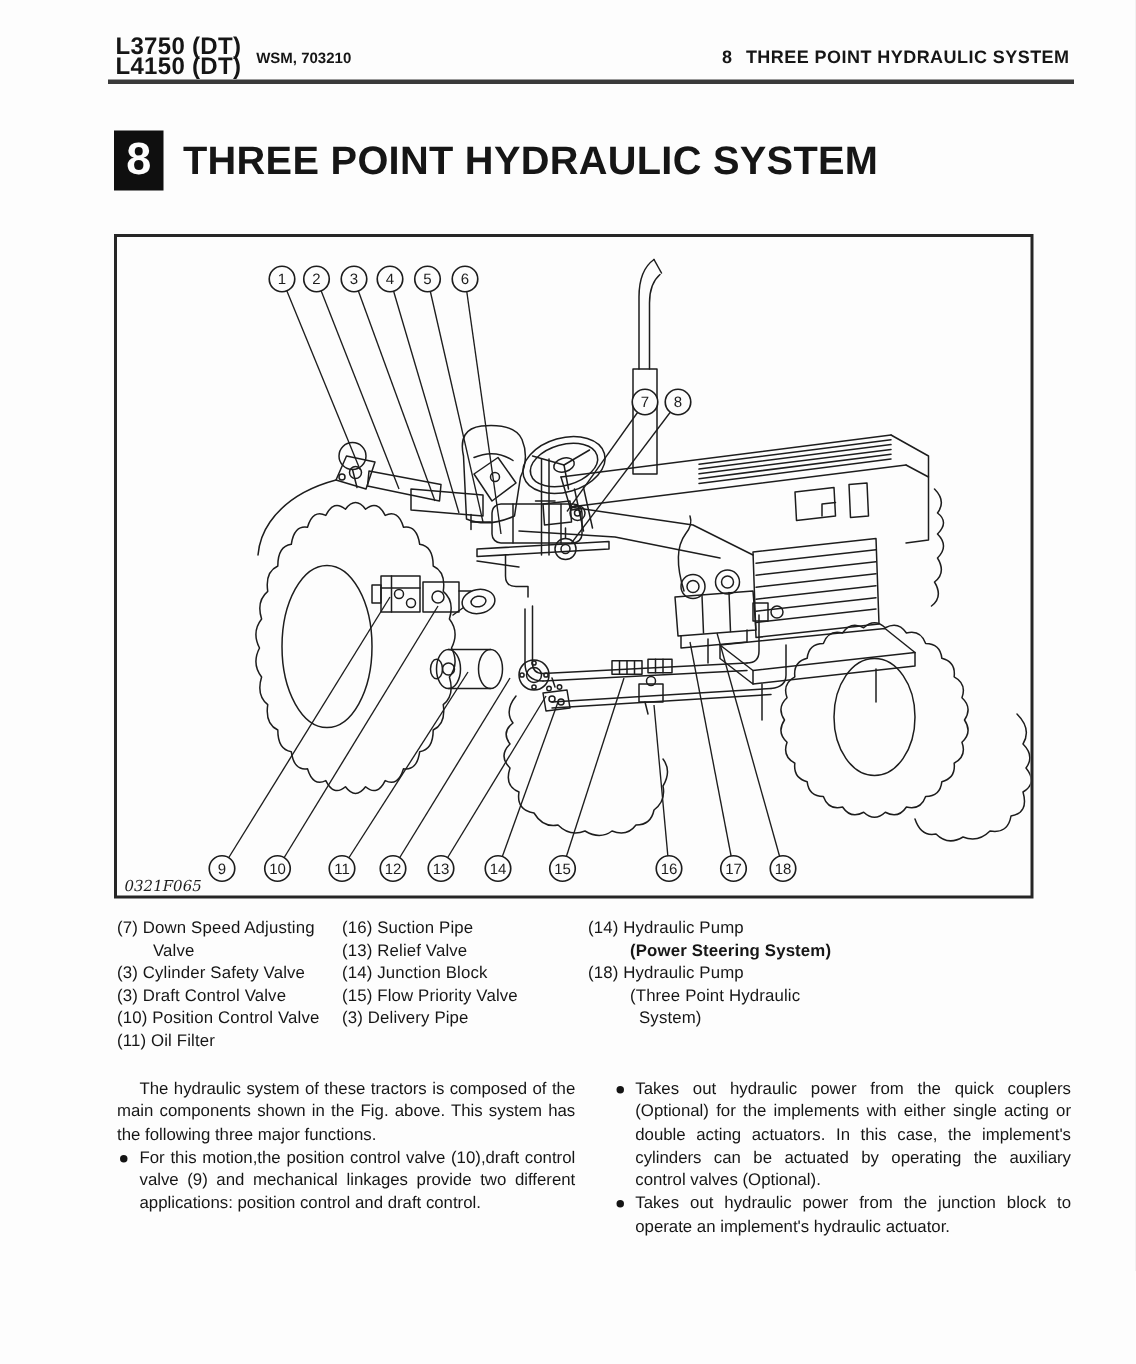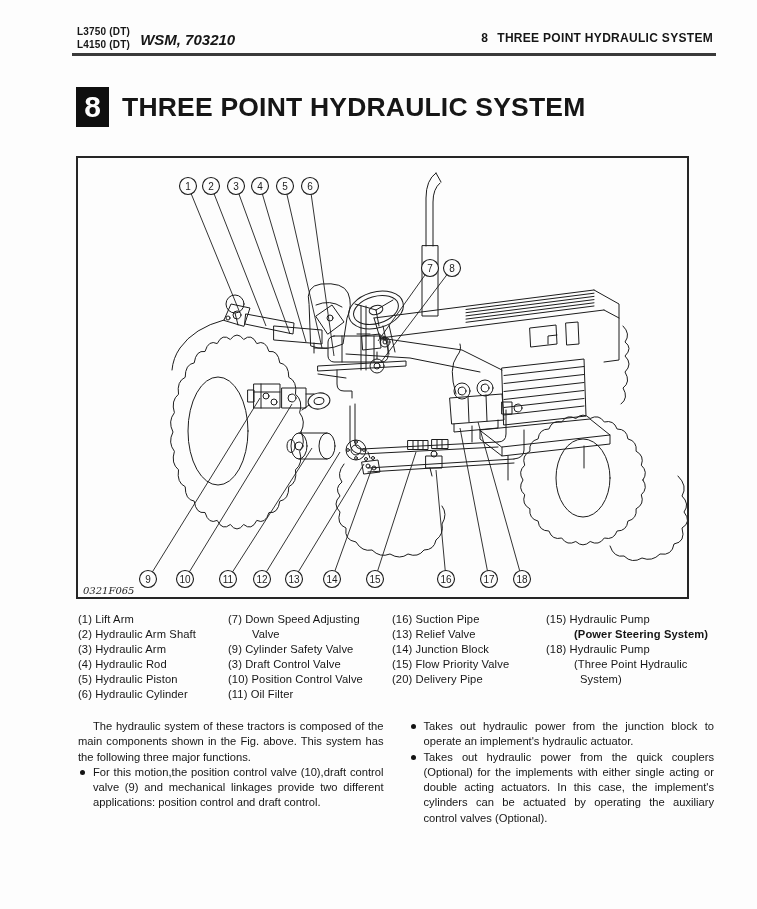--- a/index.html
+++ b/index.html
@@ -1,21 +1,21 @@
 <!DOCTYPE html>
 <html><head>
 <meta charset="utf-8">
 <style>
   html,body{margin:0;padding:0;background:#e8e8e8;}
   .page{position:relative;width:757px;height:909px;background:#fdfdfd;overflow:hidden;
         font-family:"Liberation Sans",sans-serif;color:#161616;}
   
   .hdr-left{position:absolute;left:77px;top:25px;display:flex;align-items:center;gap:10px;}
-  .models{font-size:10px;font-weight:700;line-height:13px;letter-spacing:.2px;}
-  .wsm{font-size:15px;font-weight:700;padding-top:2px;font-style:italic;}
+  .models{font-size:16px;font-weight:700;line-height:13px;letter-spacing:.2px;}
+  .wsm{font-size:10px;font-weight:700;padding-top:2px;}
   .hdr-right{position:absolute;top:31px;right:44px;display:flex;gap:9px;
              font-size:12px;font-weight:700;letter-spacing:.3px;}
   .hdr-rule{position:absolute;left:72px;right:41px;top:53px;height:2.5px;background:#3a3a3a;}
   
   .sec-title{position:absolute;left:76px;top:87px;display:flex;align-items:center;gap:13px;}
   .sec-num{width:33px;height:40px;background:#0f0f0f;color:#fdfdfd;font-size:30px;font-weight:700;
            display:flex;align-items:center;justify-content:center;}
   .sec-text{font-size:26.5px;font-weight:700;letter-spacing:.2px;white-space:nowrap;}
   
   .figure{position:absolute;left:76px;top:156px;width:613px;height:443px;border:2px solid #262626;
@@ -293,66 +293,58 @@
             <circle cx="444" cy="421" r="8.5" fill="#fdfdfd" stroke="#1d1d1d" stroke-width="1.1"></circle>
             <text x="444" y="424.5" text-anchor="middle" font-size="10" fill="#1d1d1d" font-family="&quot;Liberation Sans&quot;, sans-serif">18</text>
           </g>
         </g>
       <text x="5" y="436" font-size="10" font-style="italic" font-family="DejaVu Serif, serif" fill="#1d1d1d">0321F065</text>
     </svg>
   </div>
 
   <div class="legend">
     <div class="lg-col">
-        <div class="lg-line">(1) Lift Arm</div>
-        <div class="lg-line">(2) Hydraulic Arm Shaft</div>
-        <div class="lg-line">(3) Hydraulic Arm</div>
-        <div class="lg-line">(4) Hydraulic Rod</div>
-        <div class="lg-line">(5) Hydraulic Piston</div>
-        <div class="lg-line">(6) Hydraulic Cylinder</div>
-      </div>
-    <div class="lg-col">
         <div class="lg-line">(7) Down Speed Adjusting</div>
         <div class="lg-line" style="padding-left: 24px;">Valve</div>
-        <div class="lg-line">(9) Cylinder Safety Valve</div>
+        <div class="lg-line">(3) Cylinder Safety Valve</div>
         <div class="lg-line">(3) Draft Control Valve</div>
         <div class="lg-line">(10) Position Control Valve</div>
         <div class="lg-line">(11) Oil Filter</div>
       </div>
     <div class="lg-col">
         <div class="lg-line">(16) Suction Pipe</div>
         <div class="lg-line">(13) Relief Valve</div>
         <div class="lg-line">(14) Junction Block</div>
         <div class="lg-line">(15) Flow Priority Valve</div>
-        <div class="lg-line">(20) Delivery Pipe</div>
+        <div class="lg-line">(3) Delivery Pipe</div>
       </div>
     <div class="lg-col">
-        <div class="lg-line">(15) Hydraulic Pump</div>
+        <div class="lg-line">(14) Hydraulic Pump</div>
         <div class="lg-line" style="padding-left: 28px; font-weight: bold;">(Power Steering System)</div>
         <div class="lg-line">(18) Hydraulic Pump</div>
         <div class="lg-line" style="padding-left: 28px;">(Three Point Hydraulic</div>
         <div class="lg-line" style="padding-left: 34px;">System)</div>
       </div>
   </div>
 
   <div class="body-cols">
     <div>
       <p class="intro">The hydraulic system of these tractors is composed of the main components shown in the Fig. above. This system has the following three major functions.</p>
       <div class="bullet">
         <span class="dot"></span>
         <div class="b-body">
           <p>For this motion,the position control valve (10),draft control valve (9) and mechanical linkages provide two different applications: position control and draft control.</p>
         </div>
       </div>
     </div>
     <div id="right-col">
         <div class="bullet">
           <span class="dot"></span>
-          <div class="b-body">Takes out hydraulic power from the junction block to operate an implement's hydraulic actuator.</div>
+          <div class="b-body">Takes out hydraulic power from the quick couplers (Optional) for the implements with either single acting or double acting actuators. In this case, the implement's cylinders can be actuated by operating the auxiliary control valves (Optional).</div>
         </div>
         <div class="bullet">
           <span class="dot"></span>
-          <div class="b-body">Takes out hydraulic power from the quick couplers (Optional) for the implements with either single acting or double acting actuators. In this case, the implement's cylinders can be actuated by operating the auxiliary control valves (Optional).</div>
+          <div class="b-body">Takes out hydraulic power from the junction block to operate an implement's hydraulic actuator.</div>
         </div>
       </div>
   </div>
 
 </div>
 
 </body></html>

